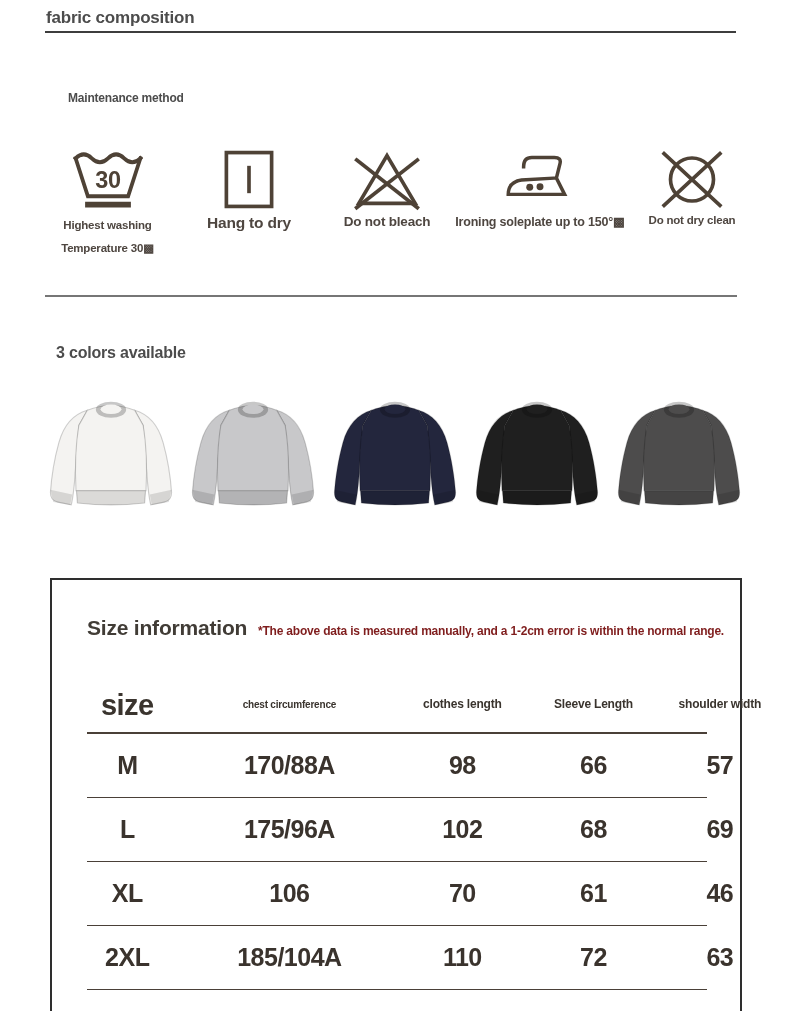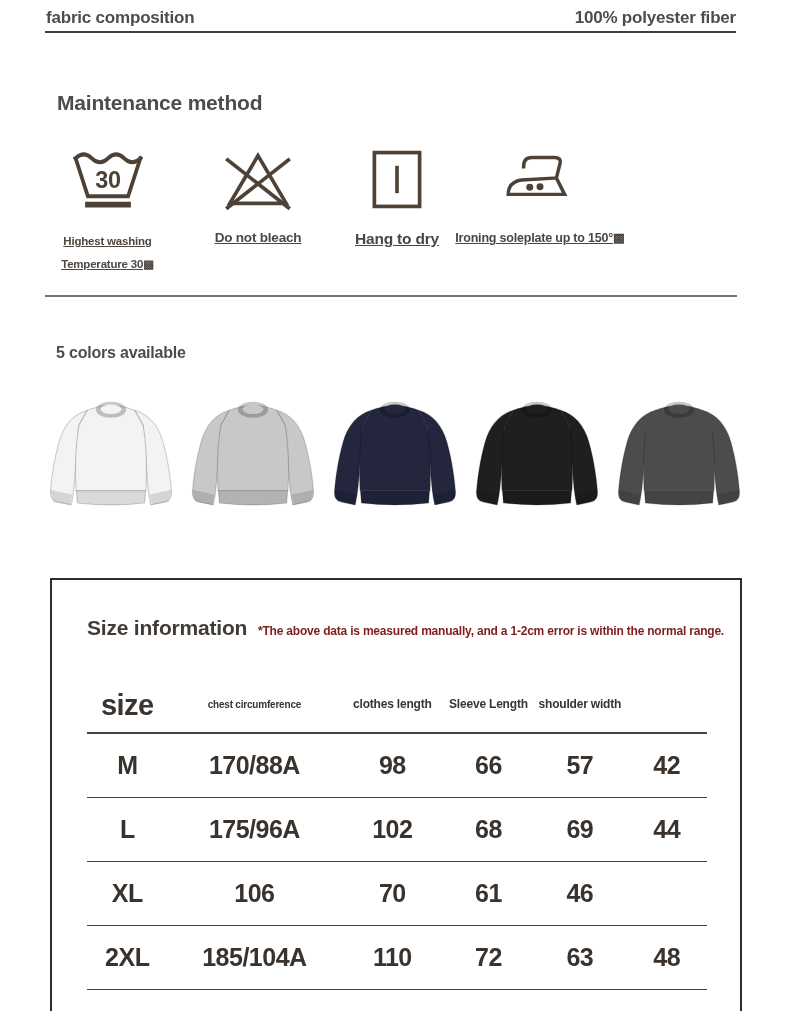--- a/index.html
+++ b/index.html
@@ -12,31 +12,31 @@
     letter-spacing: -0.2px;
   }
   .abs { position: absolute; }
 
   
   .fabric-row { top: 8px; left: 46px; width: 690px; display: flex; justify-content: space-between; }
   .fabric-label, .fabric-value { font-size: 17px; font-weight: bold; color: #4c4c4c; }
   .rule-1 { top: 31px; left: 45px; width: 691px; border-top: 2px solid #3d3d3d; }
 
   
-  .maint-title { top: 91px; left: 57px; font-size: 21px; font-weight: bold; color: #4c4c4c; }
+  .maint-title { top: 91px; left: 68px; font-size: 12px; font-weight: bold; color: #4c4c4c; }
   .maint-row { top: 144px; left: 45px; width: 706px; display: flex; align-items: flex-start; }
   .maint-item { display: flex; flex-direction: column; align-items: center; text-align: center; }
   .maint-item .icon-box { height: 70px; display: flex; align-items: center; justify-content: center; }
   .maint-item svg { display: block; }
   .mi-1 { width: 125px; }
   .mi-2 { width: 120px; margin-left: 28px; }
   .mi-3 { width: 100px; margin-left: 29px; }
   .mi-4 { width: 170px; margin-left: 8px; align-items: center; }
   .mi-5 { width: 106px; margin-left: 14px; }
-  .maint-label { font-weight: bold; color: #4e4640; margin-top: 16px; text-decoration: underline; }
+  .maint-label { font-weight: bold; color: #4e4640; margin-top: 0; }
   .mi-1 .maint-label { font-size: 11.5px; line-height: 2.0; }
   .mi-2 .maint-label { font-size: 13.5px; }
   .mi-3 .maint-label { font-size: 15.5px; }
   .mi-4 .maint-label { font-size: 12.5px; }
   .mi-5 .maint-label { font-size: 11.5px; }
   .care-stroke { stroke: #4e4236; stroke-width: 3.4; fill: none; stroke-linecap: square; }
   .care-fill { fill: #4e4236; }
   .care-num { font-family: "Liberation Sans", sans-serif; font-size: 21px; font-weight: bold; fill: #4e4236; }
 
   .rule-2 { top: 295px; left: 45px; width: 692px; border-top: 2px solid #767676; }
@@ -46,21 +46,21 @@
   .shirts-row { top: 384px; left: 40px; width: 710px; display: flex; justify-content: space-between; }
   .shirt { width: 142px; height: 150px; }
 
   
   .panel { top: 578px; left: 50px; width: 692px; height: 451px; border: 2px solid #2e2e2e; border-bottom: none; background: #ffffff; }
   .panel-head { display: flex; justify-content: space-between; align-items: flex-end; padding: 36px 16px 0 35px; }
   .panel-title { font-size: 21px; font-weight: bold; color: #413c36; }
   .panel-note { font-size: 12px; font-weight: bold; color: #7f1d1d; padding-bottom: 2px; }
 
   .size-table { margin: 38px 33px 0 35px; }
-  .t-row { display: grid; grid-template-columns: 13% 28% 16.5% 14.5% 15% 13%; align-items: center; }
+  .t-row { display: grid; grid-template-columns: 13% 28% 16.5% 14.5% 15% 13%; align-items: center; gap: 35px; }
   .t-head { height: 56px; border-bottom: 2px solid #4a4038; }
   .t-data { height: 64px; border-bottom: 1.5px solid #4a4038; }
   .t-cell { text-align: center; }
   .h-big { font-size: 29px; font-weight: bold; color: #3a342e; letter-spacing: -0.5px; }
   .h-small { font-size: 12px; font-weight: bold; color: #3a342e; line-height: 1.45; }
   .h-tiny { font-size: 10px; font-weight: bold; color: #3a342e; line-height: 1.55; }
   .d-cell { font-size: 25px; font-weight: bold; color: #3a332d; letter-spacing: -0.5px; }
 </style>
 </head>
 <body>
@@ -82,78 +82,87 @@
       <path d="M139 100 L116 105 L118 116 L136 113 Z" fill="rgba(0,0,0,0.12)" stroke="none"></path>
 
       <ellipse cx="75" cy="15.5" rx="16" ry="8.5" fill="rgba(0,0,0,0.22)" stroke="none"></ellipse>
       <ellipse cx="75" cy="15" rx="11" ry="5" stroke="none"></ellipse>
     </g>
   </defs>
 </svg>
 
 <div class="abs fabric-row">
   <span class="fabric-label">fabric composition</span>
-  <span class="fabric-value">100% polyester fiber</span>
 </div>
 <div class="abs rule-1"></div>
 
 <div class="abs maint-title">Maintenance method</div>
 
 <div class="abs maint-row">
 
   <div class="maint-item mi-1">
     <div class="icon-box">
       <svg width="76" height="67" viewBox="0 0 68 60">
         <path class="care-stroke" d="M5 11 L16 45 L52 45 L63 11"></path>
         <path class="care-stroke" d="M5 11 q7.25 -7 14.5 0 q7.25 7 14.5 0 q7.25 -7 14.5 0 q7.25 7 14.5 0"></path>
         <text class="care-num" x="34" y="38" text-anchor="middle">30</text>
         <path class="care-stroke" d="M16 52.5 L52 52.5" style="stroke-width:5"></path>
       </svg>
     </div>
     <div class="maint-label">Highest washing Temperature 30▩</div>
   </div>
 
+  <div class="maint-item mi-3">
+    <div class="icon-box">
+      <svg width="56" height="65" viewBox="0 0 52 60">
+        <rect class="care-stroke" x="5" y="5" width="42" height="50"></rect>
+        <path class="care-stroke" d="M26 19 L26 41"></path>
+      </svg>
+    </div>
+    <div class="maint-label">Hang to dry</div>
+  </div>
+
   <div class="maint-item mi-2">
     <div class="icon-box">
       <svg width="78" height="65" viewBox="0 0 72 60">
         <path class="care-stroke" d="M36 8 L62 52 L10 52 Z"></path>
         <path class="care-stroke" d="M8 12 L64 56"></path>
         <path class="care-stroke" d="M64 12 L8 56"></path>
       </svg>
     </div>
     <div class="maint-label">Do not bleach</div>
   </div>
 
-  <div class="maint-item mi-3">
-    <div class="icon-box">
-      <svg width="56" height="65" viewBox="0 0 52 60">
-        <rect class="care-stroke" x="5" y="5" width="42" height="50"></rect>
-        <path class="care-stroke" d="M26 19 L26 41"></path>
-      </svg>
-    </div>
-    <div class="maint-label">Hang to dry</div>
-  </div>
-
   <div class="maint-item mi-4">
     <div class="icon-box">
       <svg width="82" height="62" viewBox="0 0 80 60">
         <path class="care-stroke" d="M24 18 Q24 9 32 9 L54 9 Q61 9 59.5 15 L56 29 L64 45 L9 45 Q9 33 22 31 L56 29"></path>
         <circle class="care-fill" cx="30" cy="38" r="3.4"></circle>
         <circle class="care-fill" cx="40" cy="37.5" r="3.4"></circle>
       </svg>
     </div>
     <div class="maint-label">Ironing soleplate up to 150°▩</div>
   </div>
 
+  <div class="maint-item mi-5">
+    <div class="icon-box">
+      <svg width="86" height="65" viewBox="0 0 80 60">
+        <circle class="care-stroke" cx="40" cy="30" r="20"></circle>
+        <path class="care-stroke" d="M14 6 L66 54"></path>
+        <path class="care-stroke" d="M66 6 L14 54"></path>
+      </svg>
+    </div>
+    <div class="maint-label">Do not dry clean</div>
+  </div>
 
 </div>
 
 <div class="abs rule-2"></div>
 
-<div class="abs colors-title">5 colors available</div>
+<div class="abs colors-title">3 colors available</div>
 
 <div class="abs shirts-row">
   <svg class="shirt" viewBox="0 0 150 135">
     <g fill="currentColor" color="#f4f3f1">
         <use href="#sweater-shape"></use>
       </g>
   </svg>
   <svg class="shirt" viewBox="0 0 150 135">
     <g fill="currentColor" color="#c8c8ca">
         <use href="#sweater-shape"></use>

